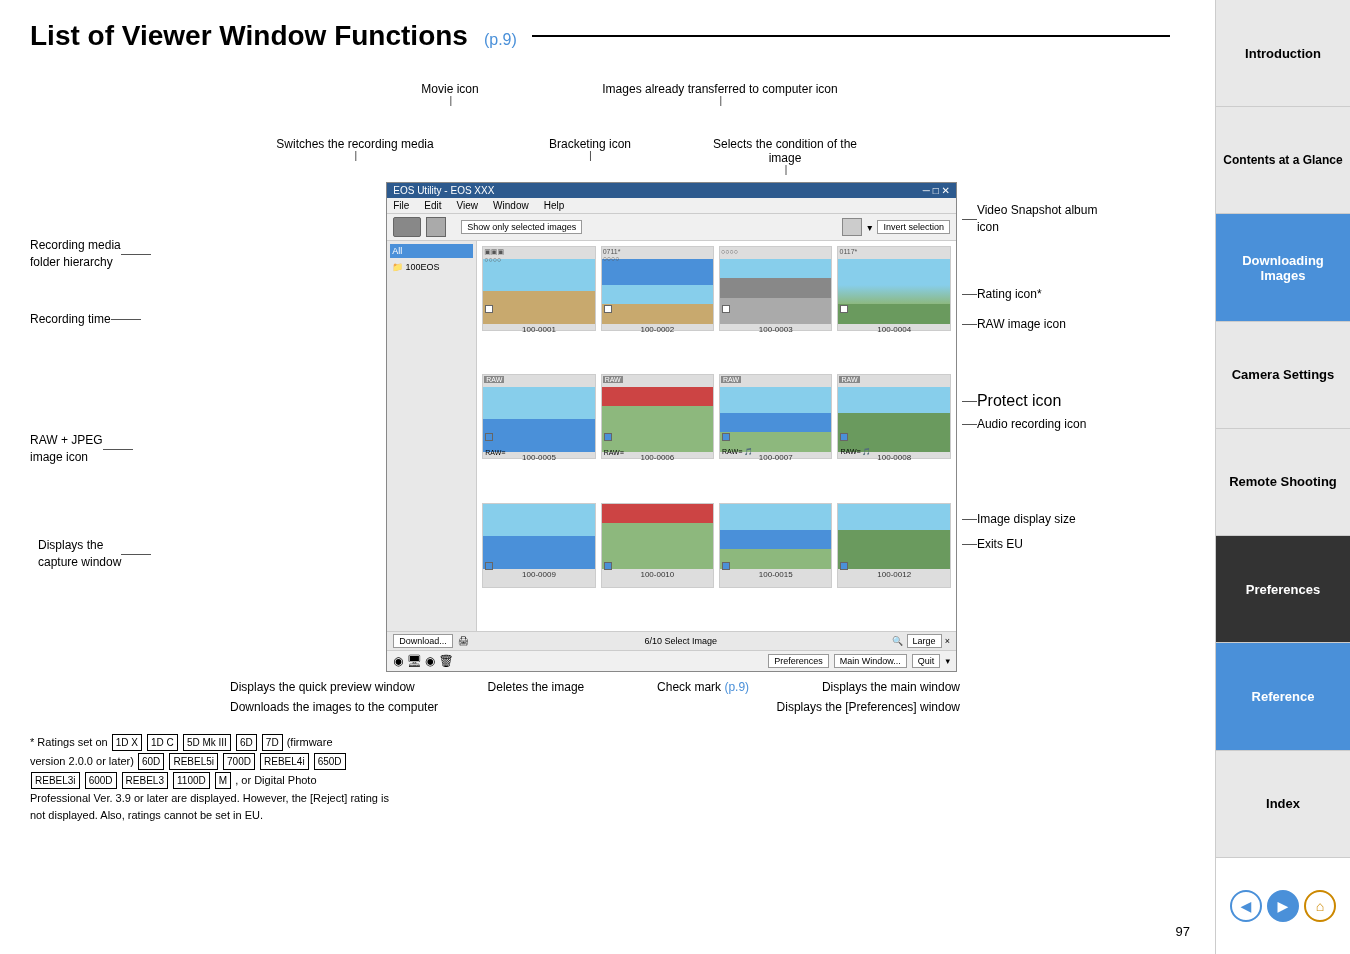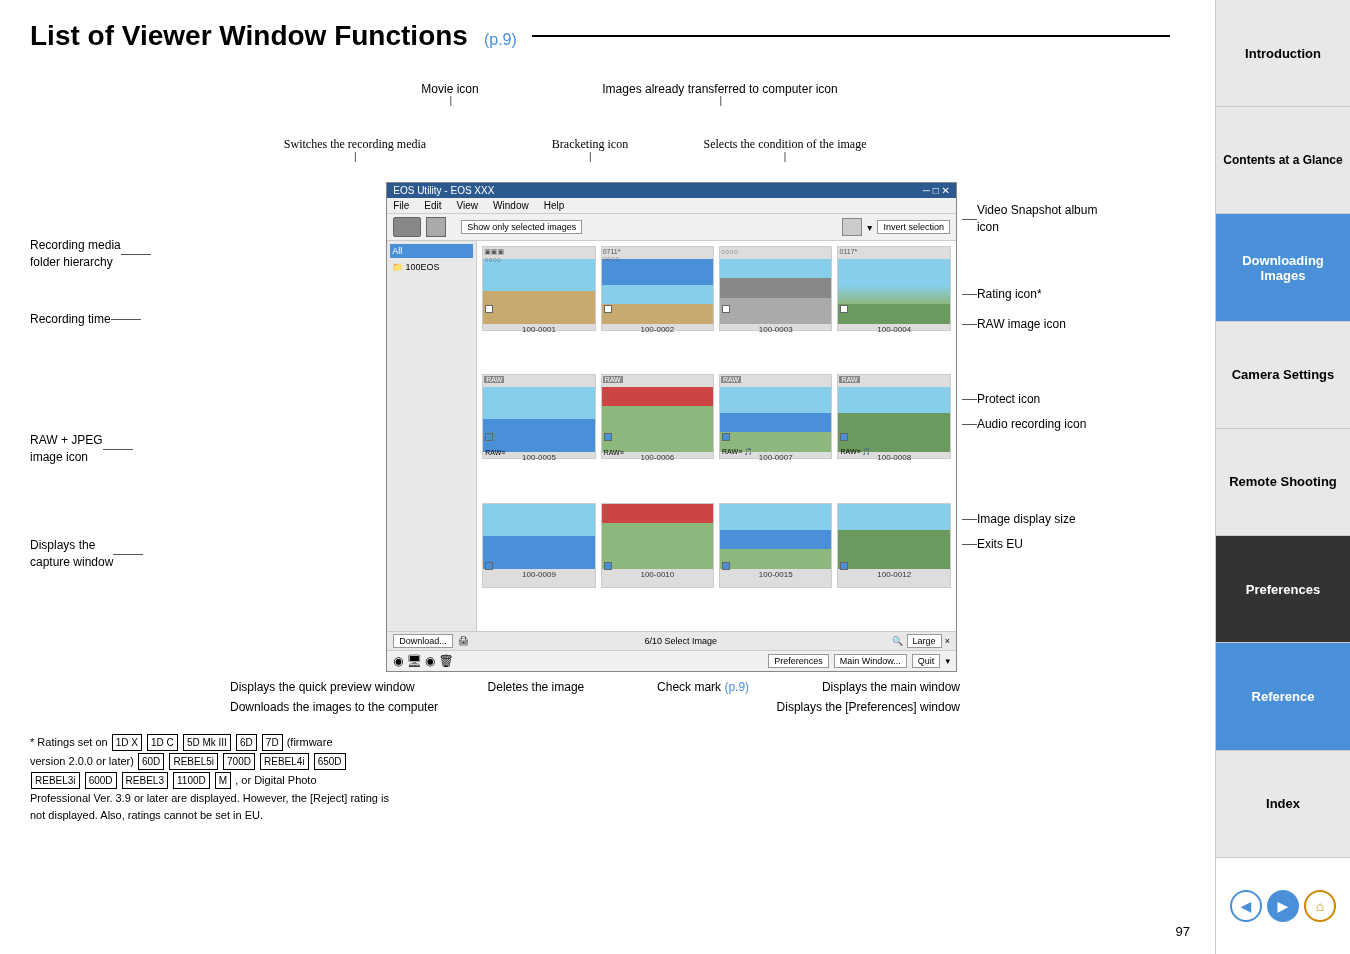--- a/index.html
+++ b/index.html
@@ -333,21 +333,21 @@
         Movie icon
         <div style="position:absolute; bottom:-10px; left:50%; width:1px; height:10px; background:#555;"></div>
       </div>
 
       <div style="position:absolute; left:490px; top:0; font-size:12px; text-align:center; transform:translateX(-50%);">
         Images already transferred to computer icon
         <div style="position:absolute; bottom:-10px; left:50%; width:1px; height:10px; background:#555;"></div>
       </div>
     </div>
 
-    <div style="position:relative; height:45px; margin-left:200px; width:730px;font-family:Liberation Serif, serif;">
+    <div style="position:relative; height:45px; margin-left:200px; width:730px;">
       <div style="position:absolute; left:125px; top:0; font-size:12px; text-align:center; transform:translateX(-50%);">
         Switches the recording media
         <div style="position:absolute; bottom:-10px; left:50%; width:1px; height:10px; background:#555;"></div>
       </div>
       <div style="position:absolute; left:360px; top:0; font-size:12px; text-align:center; transform:translateX(-50%);">
         Bracketing icon
         <div style="position:absolute; bottom:-10px; left:50%; width:1px; height:10px; background:#555;"></div>
       </div>
       <div style="position:absolute; left:555px; top:0; font-size:12px; text-align:center; transform:translateX(-50%);">
         Selects the condition of the image
@@ -367,21 +367,21 @@
         <div style="position:absolute; top:130px; left:0; font-size:12px;">
           Recording time
           <div style="position:absolute; right:-30px; top:50%; width:30px; height:1px; background:#555;"></div>
         </div>
 
         <div style="position:absolute; top:250px; left:0; font-size:12px; line-height:1.4;">
           RAW + JPEG<br>image icon
           <div style="position:absolute; right:-30px; top:50%; width:30px; height:1px; background:#555;"></div>
         </div>
 
-        <div style="position:absolute; top:355px; left:0; font-size:12px; line-height:1.4;">
+        <div style="position:absolute; top:355px; left:8px; font-size:12px; line-height:1.4;">
           Displays the<br>capture window
           <div style="position:absolute; right:-30px; top:50%; width:30px; height:1px; background:#555;"></div>
         </div>
       </div>
 
       <div class="mock-window">
 
         <div class="mock-titlebar">
           <span>EOS Utility - EOS XXX</span>
           <span>─ □ ✕</span>
@@ -535,21 +535,21 @@
         <div style="position:absolute; top:105px; left:10px; font-size:12px;">
           <div style="position:absolute; left:-15px; top:50%; width:15px; height:1px; background:#555;"></div>
           Rating icon*
         </div>
 
         <div style="position:absolute; top:135px; left:10px; font-size:12px;">
           <div style="position:absolute; left:-15px; top:50%; width:15px; height:1px; background:#555;"></div>
           RAW image icon
         </div>
 
-        <div style="position:absolute; top:210px; left:10px; font-size:12px;">
+        <div style="position:absolute; top:210px; left:10px; font-size:16px;">
           <div style="position:absolute; left:-15px; top:50%; width:15px; height:1px; background:#555;"></div>
           Protect icon
         </div>
 
         <div style="position:absolute; top:235px; left:10px; font-size:12px;">
           <div style="position:absolute; left:-15px; top:50%; width:15px; height:1px; background:#555;"></div>
           Audio recording icon
         </div>
 
         <div style="position:absolute; top:330px; left:10px; font-size:12px;">

